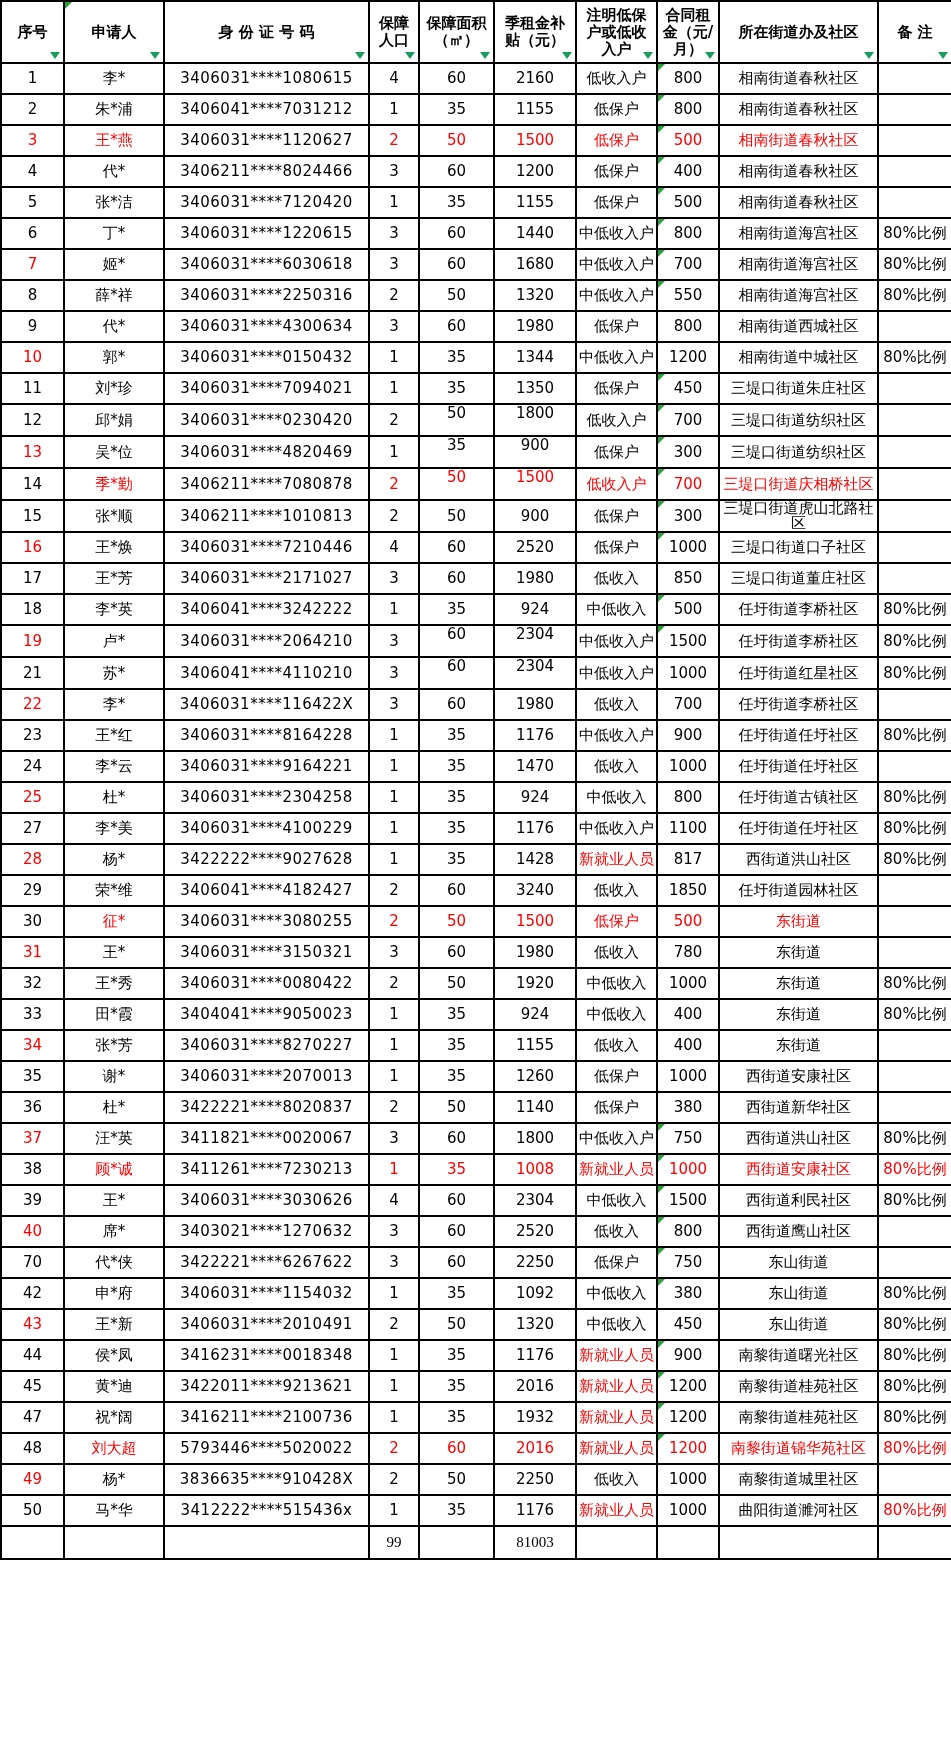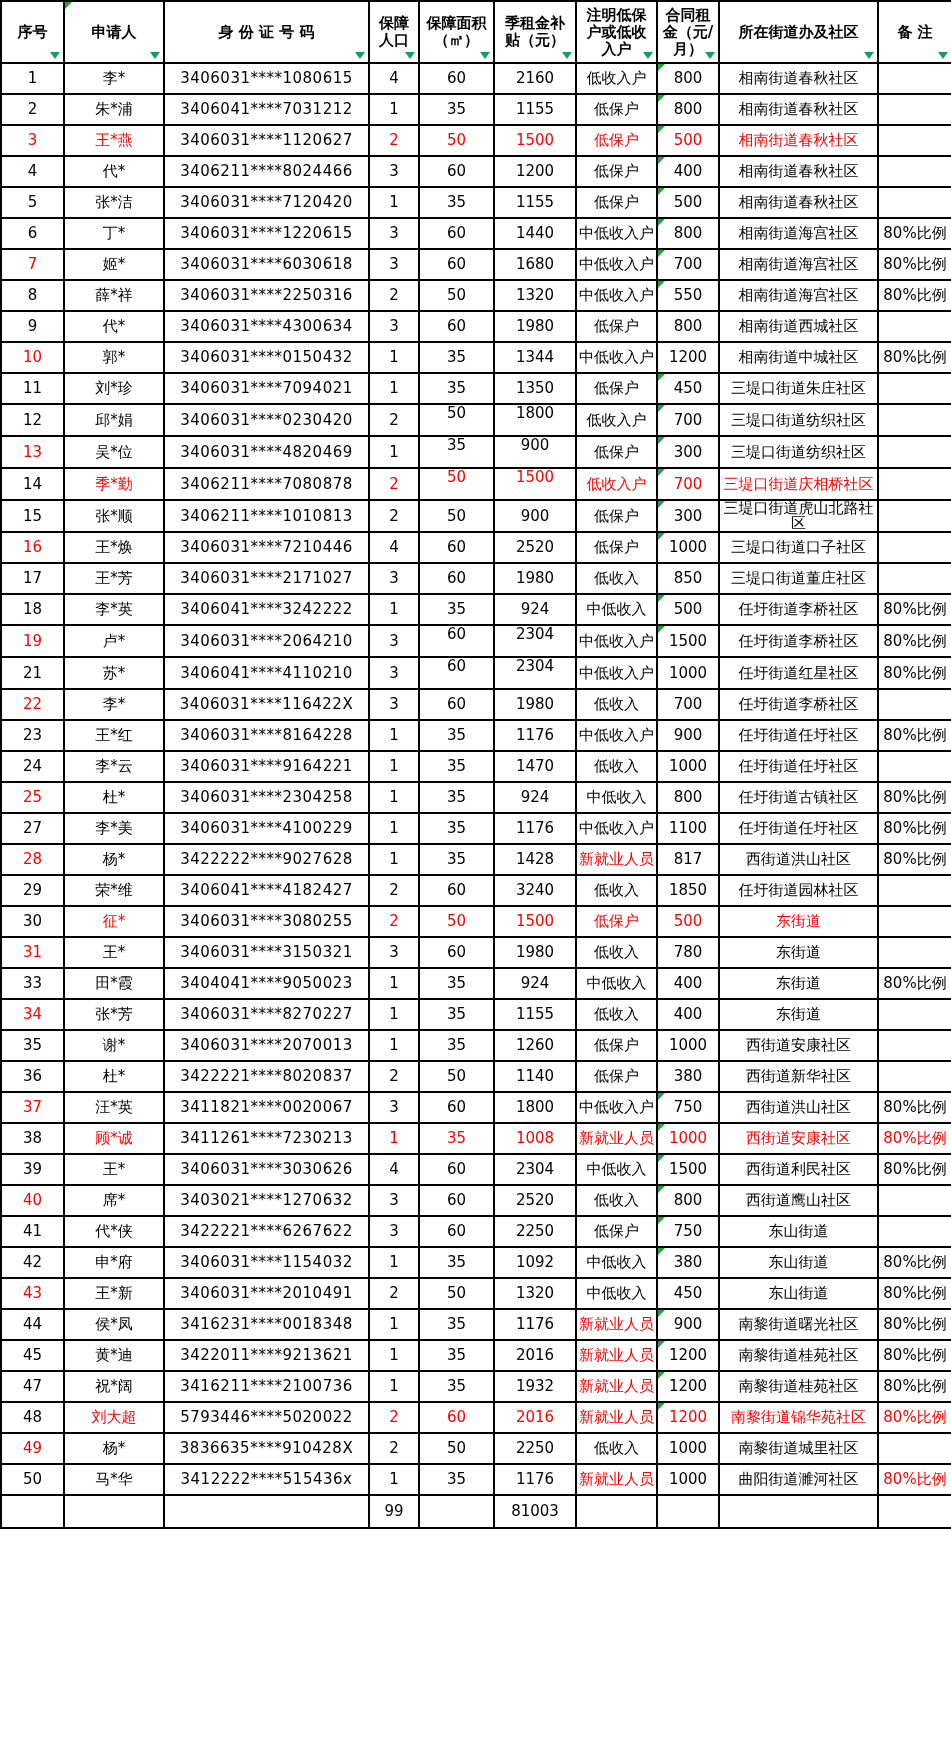--- a/index.html
+++ b/index.html
@@ -14,21 +14,21 @@
   .red{color:#fe0000;}
   .lift{vertical-align:top;padding-top:1px;}
   
   .filter{position:absolute;right:3px;bottom:3px;width:0;height:0;
           border-left:5px solid transparent;border-right:5px solid transparent;
           border-top:7px solid var(--filter-green,#1a9c5d);}
   
   .corner::after{content:"";position:absolute;top:0;left:0;width:0;height:0;
           border-top:7px solid var(--corner-green,#2d9f3c);
           border-right:7px solid transparent;}
-  tr.total-row td{height:31px;}
+  tr.total-row td{height:31px;font-family:Liberation Serif, serif;}
 </style>
 </head>
 <body>
 
 <div class="sheet">
   <table id="grid">
     <colgroup id="cols">
         <col style="width: 63px;">
         <col style="width: 100px;">
         <col style="width: 205px;">
@@ -404,20 +404,32 @@
           <td class="c-id">3406031****3150321</td>
           <td class="c-pop">3</td>
           <td class="c-area">60</td>
           <td class="c-subsidy">1980</td>
           <td class="c-category">低收入</td>
           <td class="c-rent">780</td>
           <td class="c-community">东街道</td>
           <td class="c-remark"></td>
         </tr>
         <tr>
+          <td class="c-no">32</td>
+          <td class="c-name">王*秀</td>
+          <td class="c-id">3406031****0080422</td>
+          <td class="c-pop">2</td>
+          <td class="c-area">50</td>
+          <td class="c-subsidy">1920</td>
+          <td class="c-category">中低收入</td>
+          <td class="c-rent">1000</td>
+          <td class="c-community">东街道</td>
+          <td class="c-remark">80%比例</td>
+        </tr>
+        <tr>
           <td class="c-no">33</td>
           <td class="c-name">田*霞</td>
           <td class="c-id">3404041****9050023</td>
           <td class="c-pop">1</td>
           <td class="c-area">35</td>
           <td class="c-subsidy">924</td>
           <td class="c-category">中低收入</td>
           <td class="c-rent">400</td>
           <td class="c-community">东街道</td>
           <td class="c-remark">80%比例</td>
@@ -500,21 +512,21 @@
           <td class="c-id">3403021****1270632</td>
           <td class="c-pop">3</td>
           <td class="c-area">60</td>
           <td class="c-subsidy">2520</td>
           <td class="c-category">低收入</td>
           <td class="c-rent corner">800</td>
           <td class="c-community">西街道鹰山社区</td>
           <td class="c-remark"></td>
         </tr>
         <tr>
-          <td class="c-no">41</td>
+          <td class="c-no">70</td>
           <td class="c-name">代*侠</td>
           <td class="c-id">3422221****6267622</td>
           <td class="c-pop">3</td>
           <td class="c-area">60</td>
           <td class="c-subsidy">2250</td>
           <td class="c-category">低保户</td>
           <td class="c-rent corner">750</td>
           <td class="c-community">东山街道</td>
           <td class="c-remark"></td>
         </tr>

